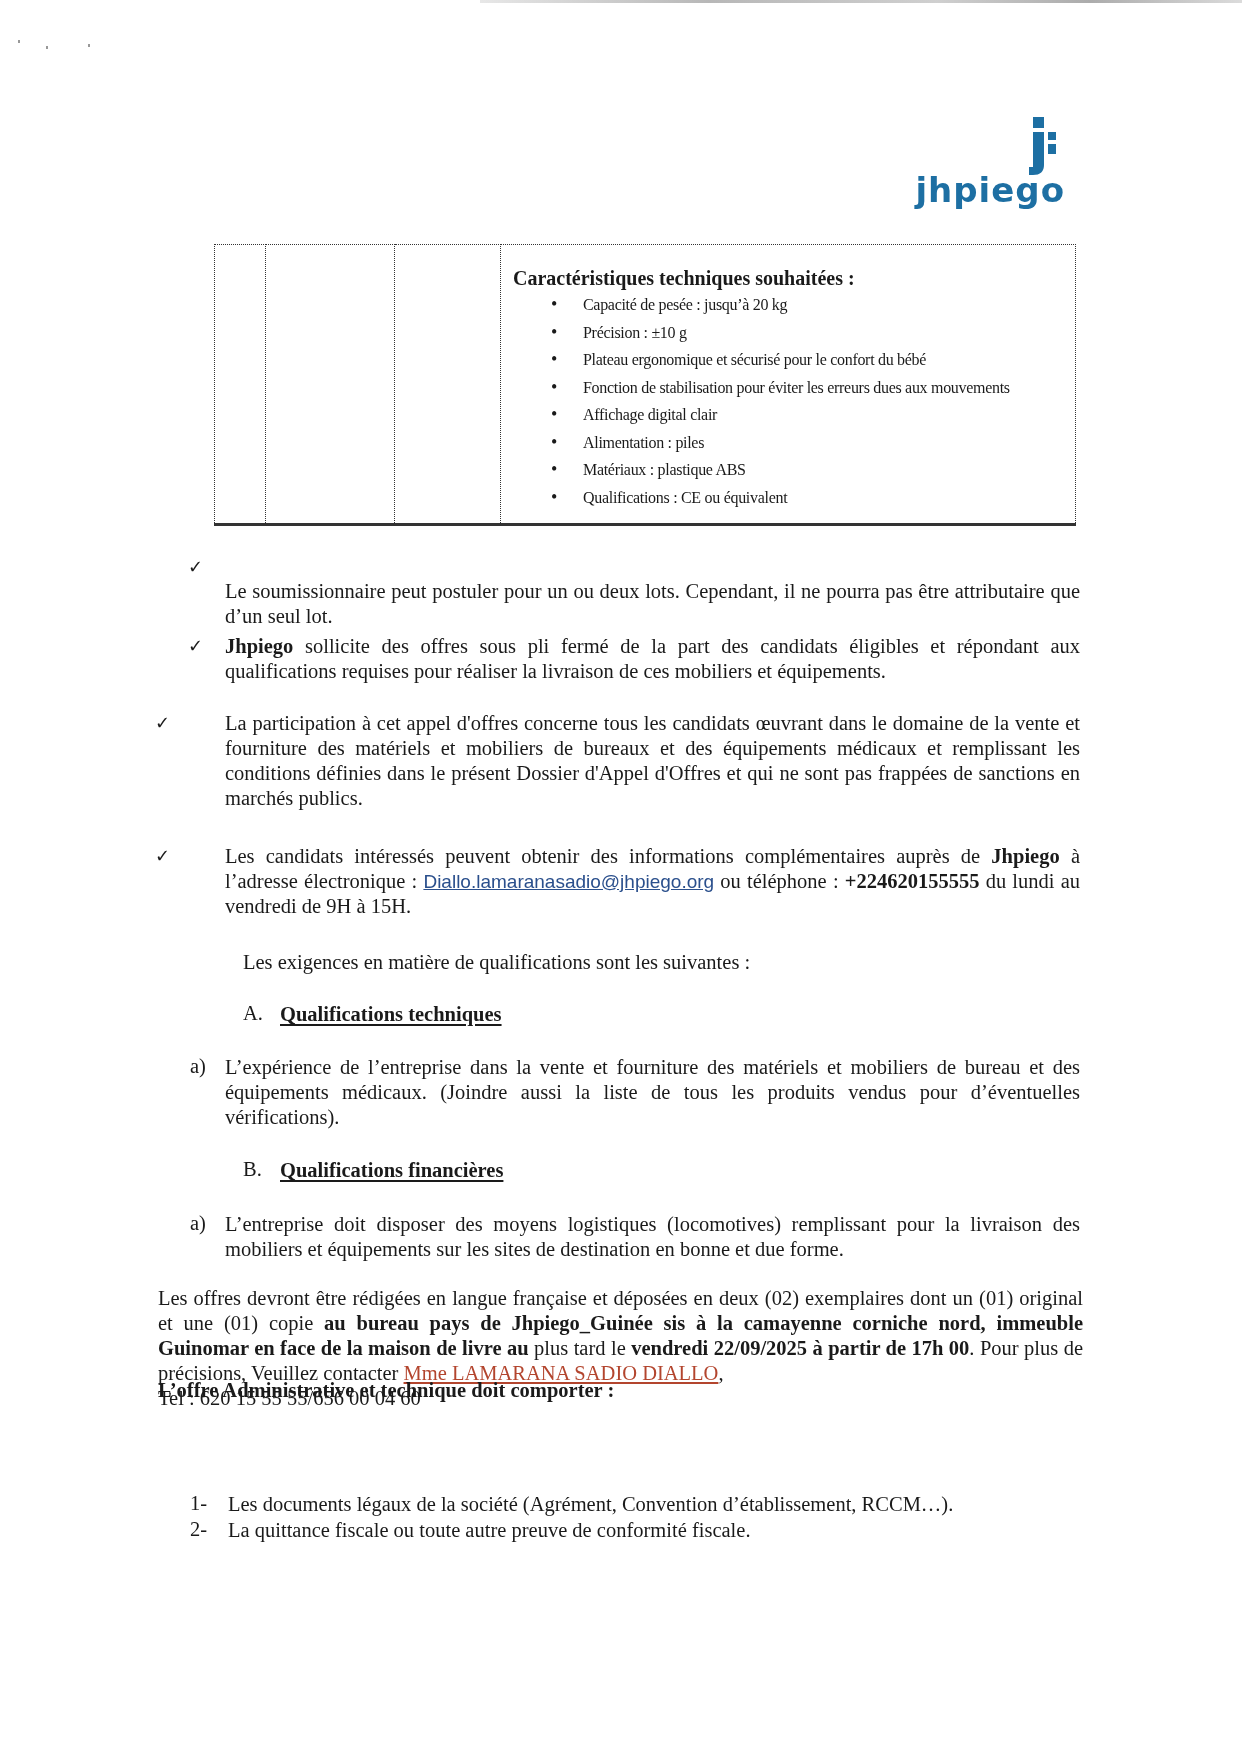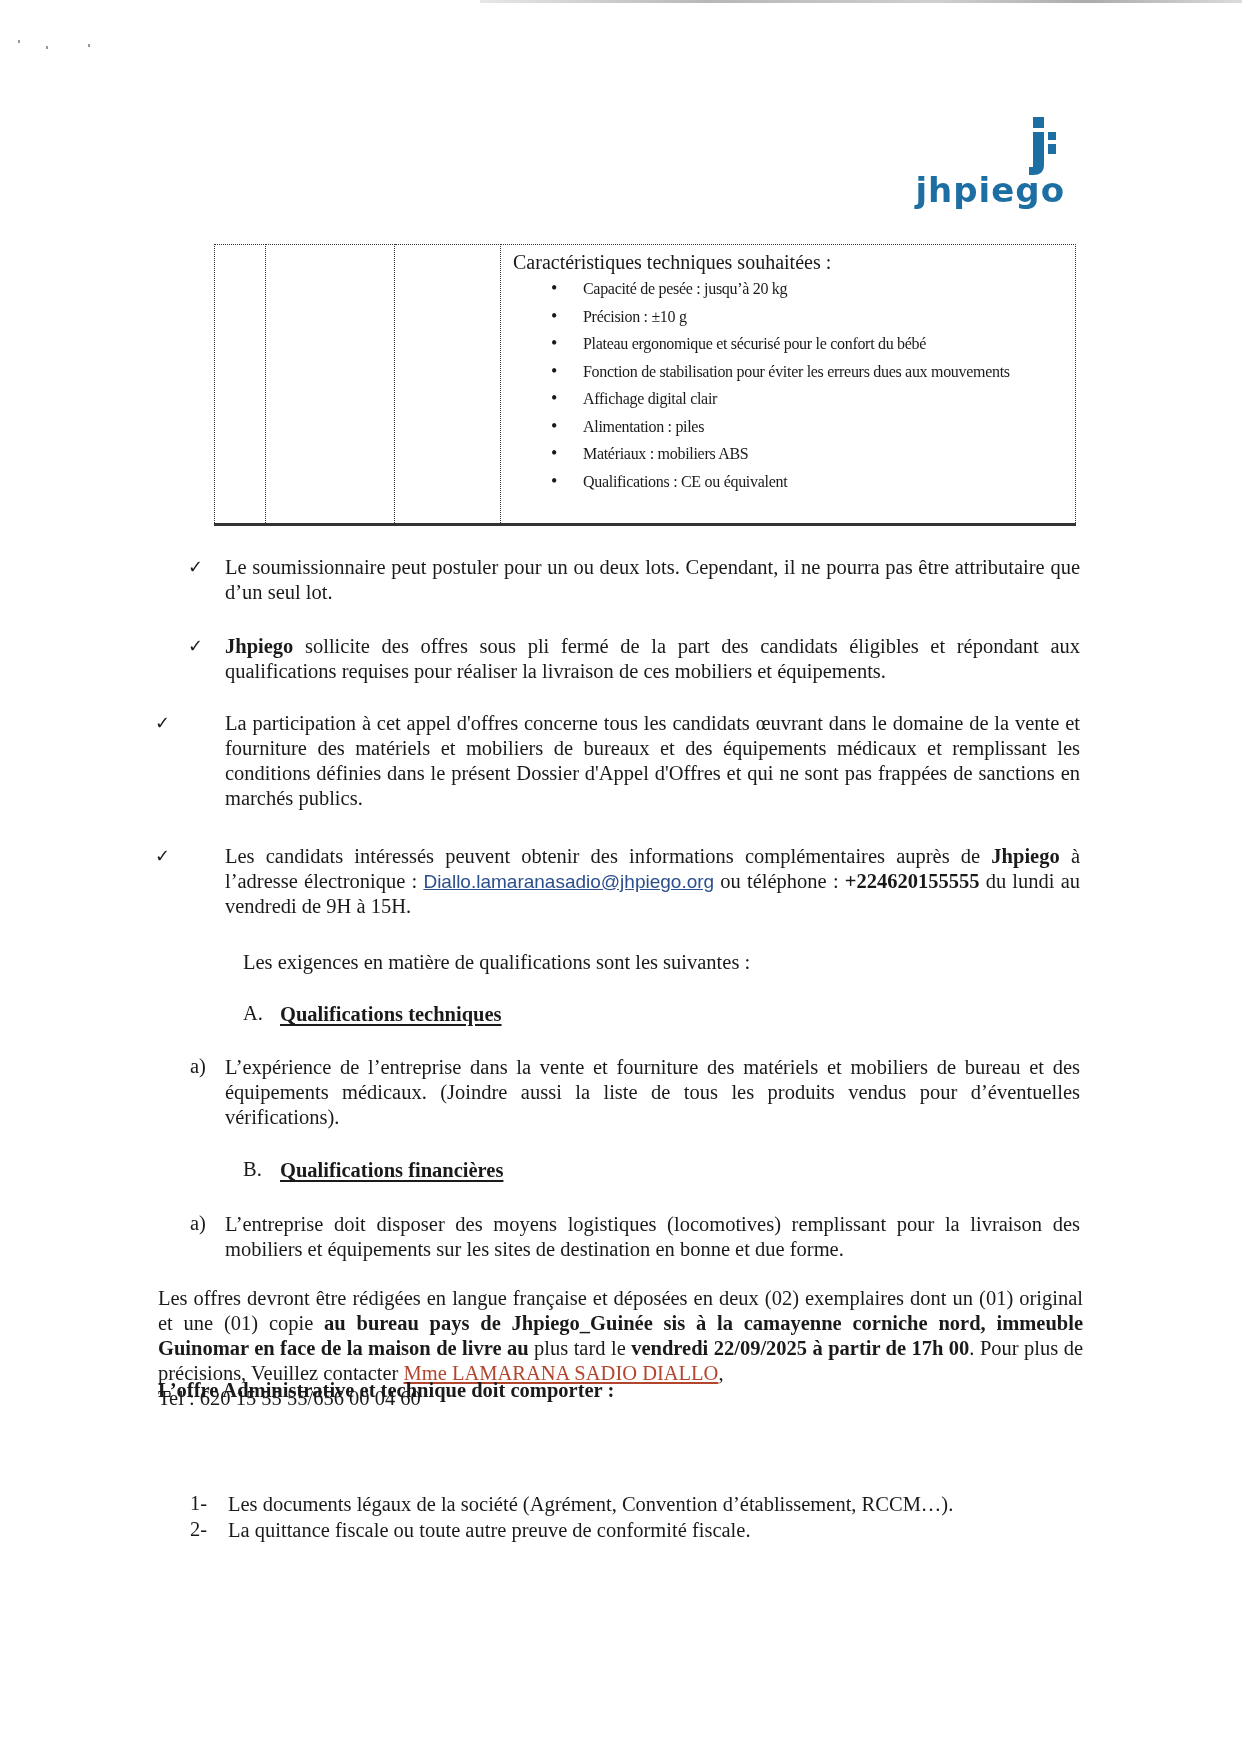--- a/index.html
+++ b/index.html
@@ -33,21 +33,21 @@
       border-collapse: collapse;
     }
     .spec-table td {
       border: 1.5px dotted #333; vertical-align: top; padding: 0;
     }
     .spec-table .c1 { width: 50px; }
     .spec-table .c2 { width: 128px; }
     .spec-table .c3 { width: 105px; }
     .spec-table .c4 { padding: 4px 8px 0 12px; }
     .spec-table tr { border-bottom: 3px solid #333; }
-    .spec-title { font-weight: normal; font-size: 20px; line-height: 26px; }
+    .spec-title { font-weight: bold; font-size: 20px; line-height: 26px; margin-top: 16px; }
     .spec-list { margin: 0; padding: 0 0 0 70px; list-style: none; }
     .spec-list li {
       font-size: 16px; line-height: 27.5px; position: relative; letter-spacing: -0.3px;
     }
     .spec-list li::before {
       content: "•"; position: absolute; left: -32px; font-size: 18px;
     }
 
     .para { position: absolute; font-size: 20.5px; line-height: 25px; text-align: justify; }
     .check { position: absolute; font-family: "DejaVu Sans", sans-serif; font-size: 18px; }
@@ -88,30 +88,30 @@
     <td class="c3"></td>
     <td class="c4">
       <div class="spec-title">Caractéristiques techniques souhaitées :</div>
       <ul class="spec-list">
         <li>Capacité de pesée : jusqu’à 20 kg</li>
         <li>Précision : ±10 g</li>
         <li>Plateau ergonomique et sécurisé pour le confort du bébé</li>
         <li>Fonction de stabilisation pour éviter les erreurs dues aux mouvements</li>
         <li>Affichage digital clair</li>
         <li>Alimentation : piles</li>
-        <li>Matériaux : mobiliers ABS</li>
+        <li>Matériaux : plastique ABS</li>
         <li>Qualifications : CE ou équivalent</li>
       </ul>
     </td>
   </tr>
 </tbody>
   </table>
 
 <span class="check" style="left:188px;top:556px">✓</span>
-<div class="para" style="left:225px;top:555px;width:855px">Le soumissionnaire  peut postuler pour un ou deux lots. Cependant, il ne pourra pas être attributaire que d’un seul lot.</div>
+<div class="para" style="left:225px;top:579px;width:855px">Le soumissionnaire  peut postuler pour un ou deux lots. Cependant, il ne pourra pas être attributaire que d’un seul lot.</div>
 
 <span class="check" style="left:188px;top:635px">✓</span>
 <div class="para" style="left:225px;top:634px;width:855px"><span class="b">Jhpiego</span><span> sollicite des offres sous pli fermé de la part des candidats éligibles et répondant aux qualifications requises pour réaliser la livraison de ces mobiliers et équipements.</span></div>
 
 <span class="check" style="left:155px;top:712px">✓</span>
 <div class="para" style="left:225px;top:711px;width:855px">La participation à cet appel d'offres concerne tous les candidats œuvrant dans le domaine de la vente et fourniture des matériels et mobiliers de bureaux et des équipements médicaux et remplissant les conditions définies dans le présent Dossier d'Appel d'Offres et qui ne sont pas frappées de sanctions en marchés publics.</div>
 
 <span class="check" style="left:155px;top:845px">✓</span>
 <div class="para" style="left:225px;top:844px;width:855px"><span>Les candidats intéressés peuvent obtenir des informations complémentaires auprès de </span><span class="b">Jhpiego</span><span> à l’adresse électronique : </span><span class="link">Diallo.lamaranasadio@jhpiego.org</span><span>  ou  téléphone : </span><span class="b">+224620155555</span><span> du lundi au vendredi de 9H à 15H.</span></div>
 

